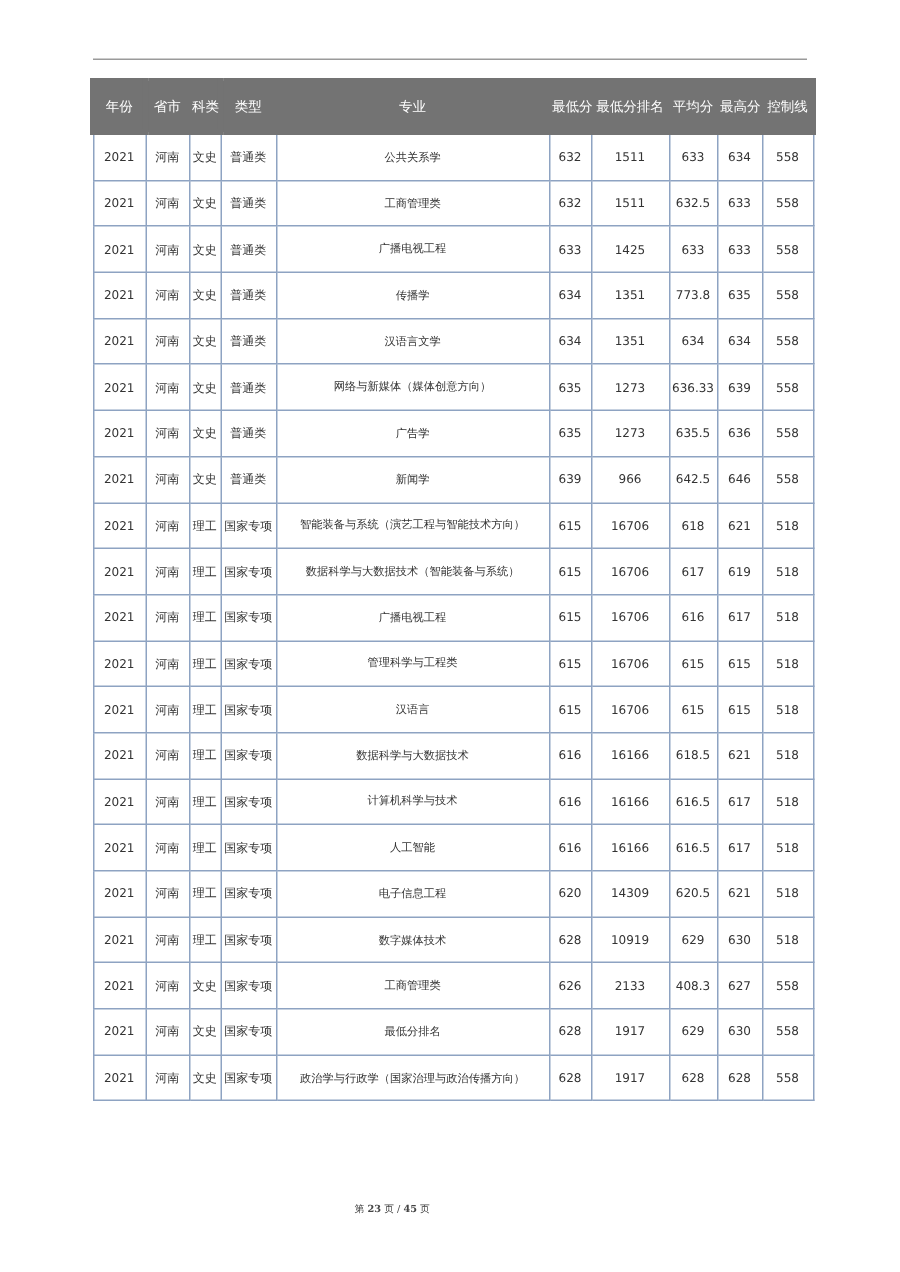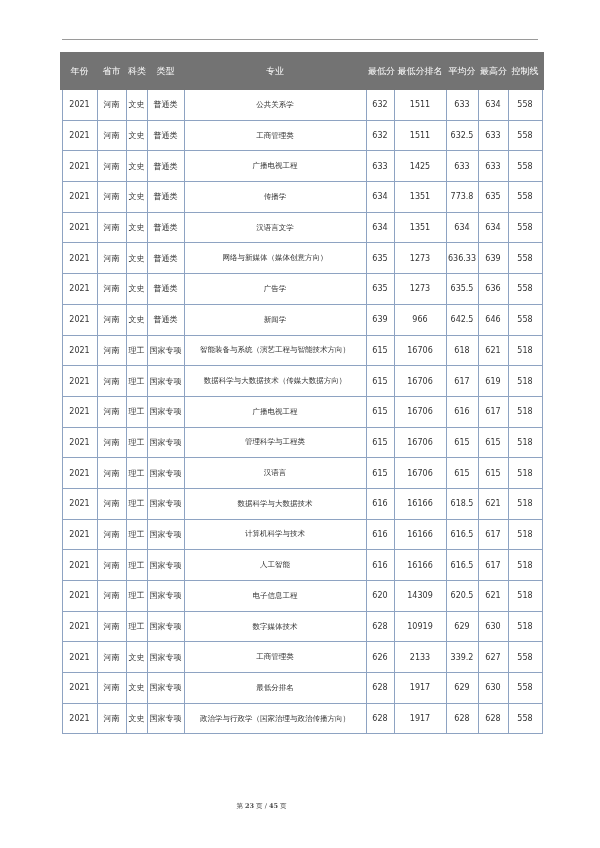--- a/index.html
+++ b/index.html
@@ -155,21 +155,21 @@
         <td>16706</td>
         <td>618</td>
         <td>621</td>
         <td>518</td>
       </tr>
       <tr>
         <td>2021</td>
         <td>河南</td>
         <td>理工</td>
         <td>国家专项</td>
-        <td class="major">数据科学与大数据技术（传媒大数据方向）</td>
+        <td class="major">数据科学与大数据技术（智能装备与系统）</td>
         <td>615</td>
         <td>16706</td>
         <td>617</td>
         <td>619</td>
         <td>518</td>
       </tr>
       <tr>
         <td>2021</td>
         <td>河南</td>
         <td>理工</td>
@@ -266,21 +266,21 @@
         <td>518</td>
       </tr>
       <tr>
         <td>2021</td>
         <td>河南</td>
         <td>文史</td>
         <td>国家专项</td>
         <td class="major">工商管理类</td>
         <td>626</td>
         <td>2133</td>
-        <td>339.2</td>
+        <td>408.3</td>
         <td>627</td>
         <td>558</td>
       </tr>
       <tr>
         <td>2021</td>
         <td>河南</td>
         <td>文史</td>
         <td>国家专项</td>
         <td class="major">最低分排名</td>
         <td>628</td>

